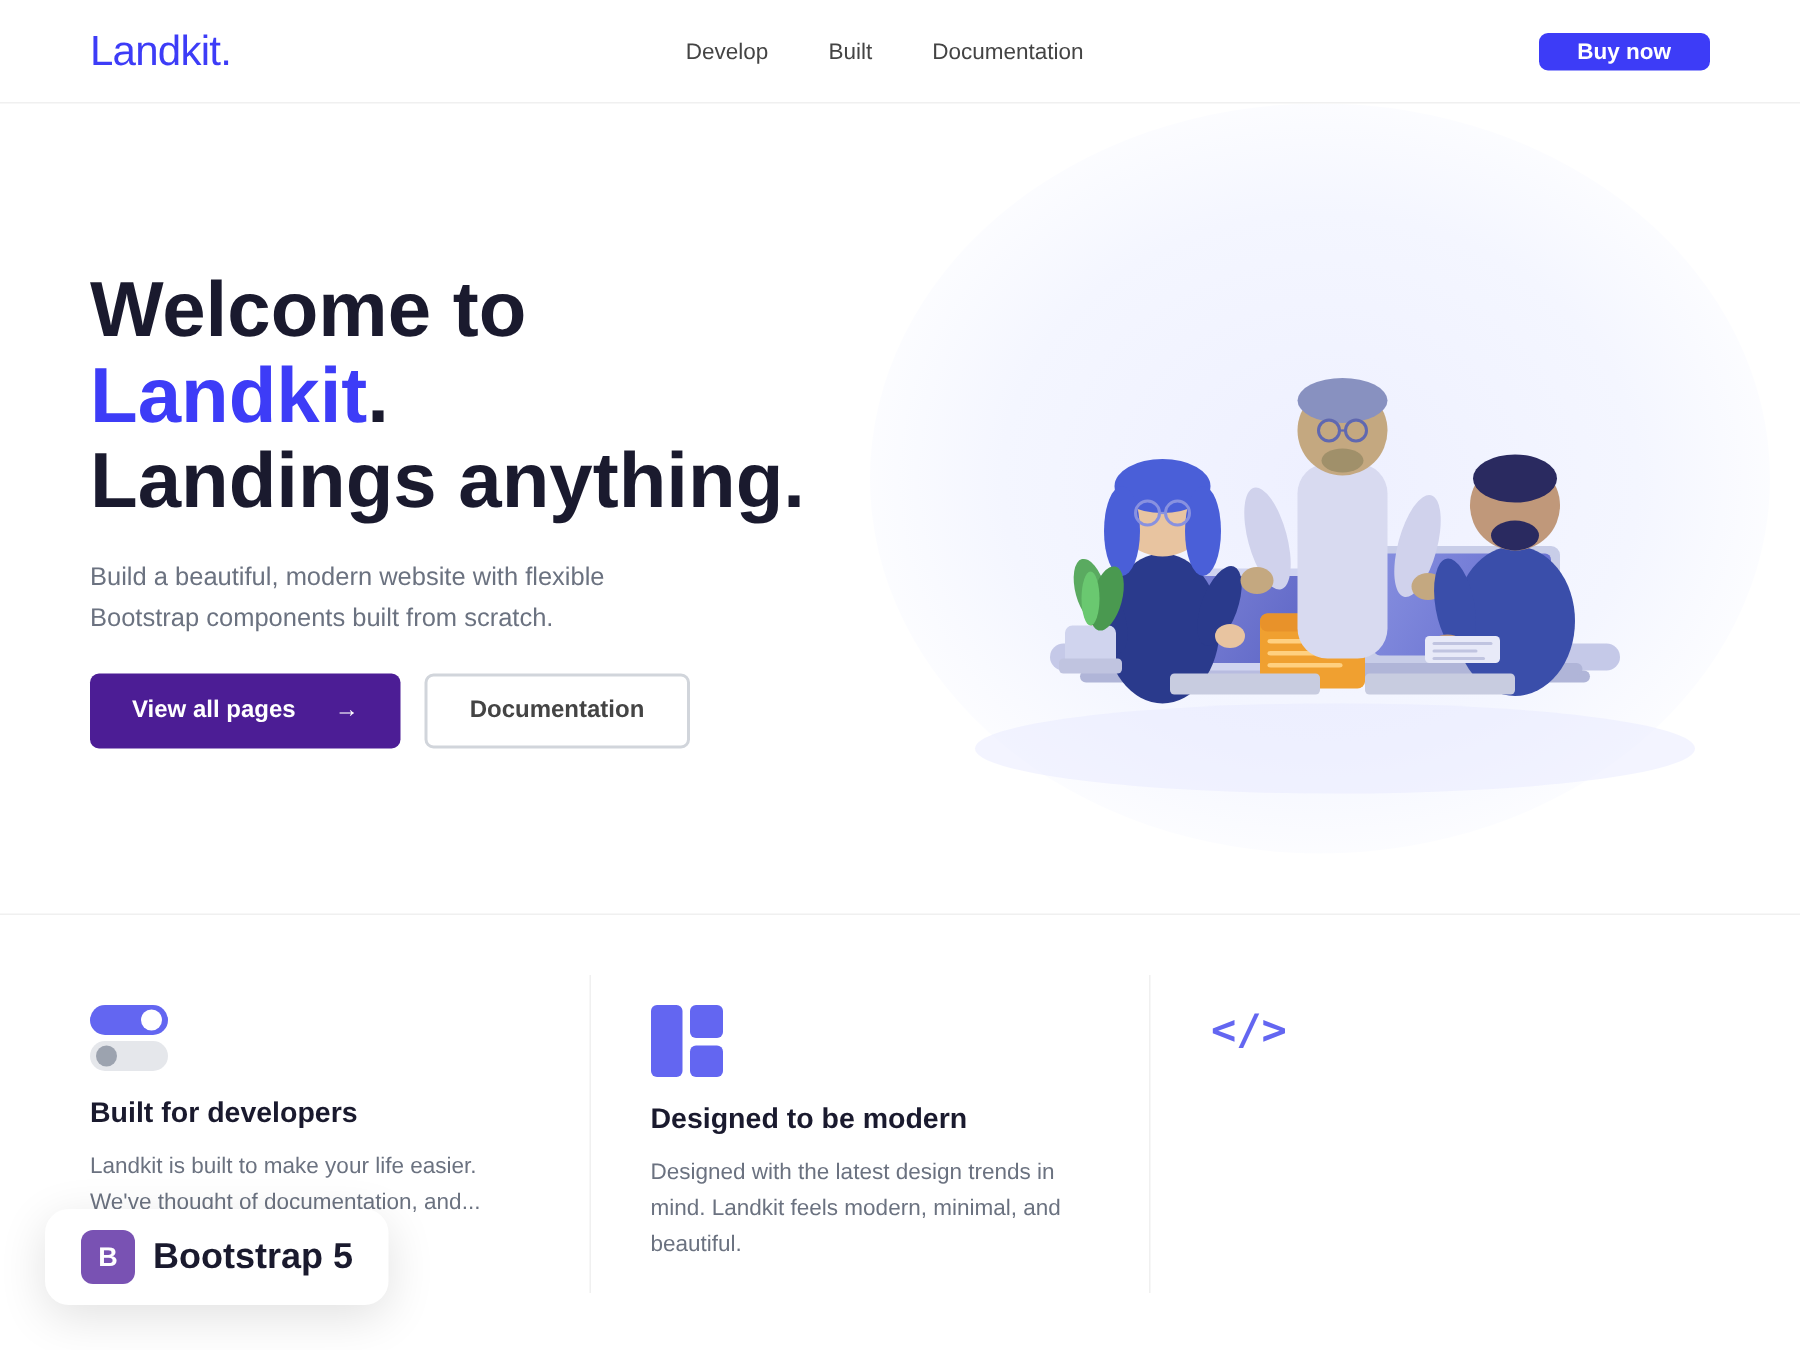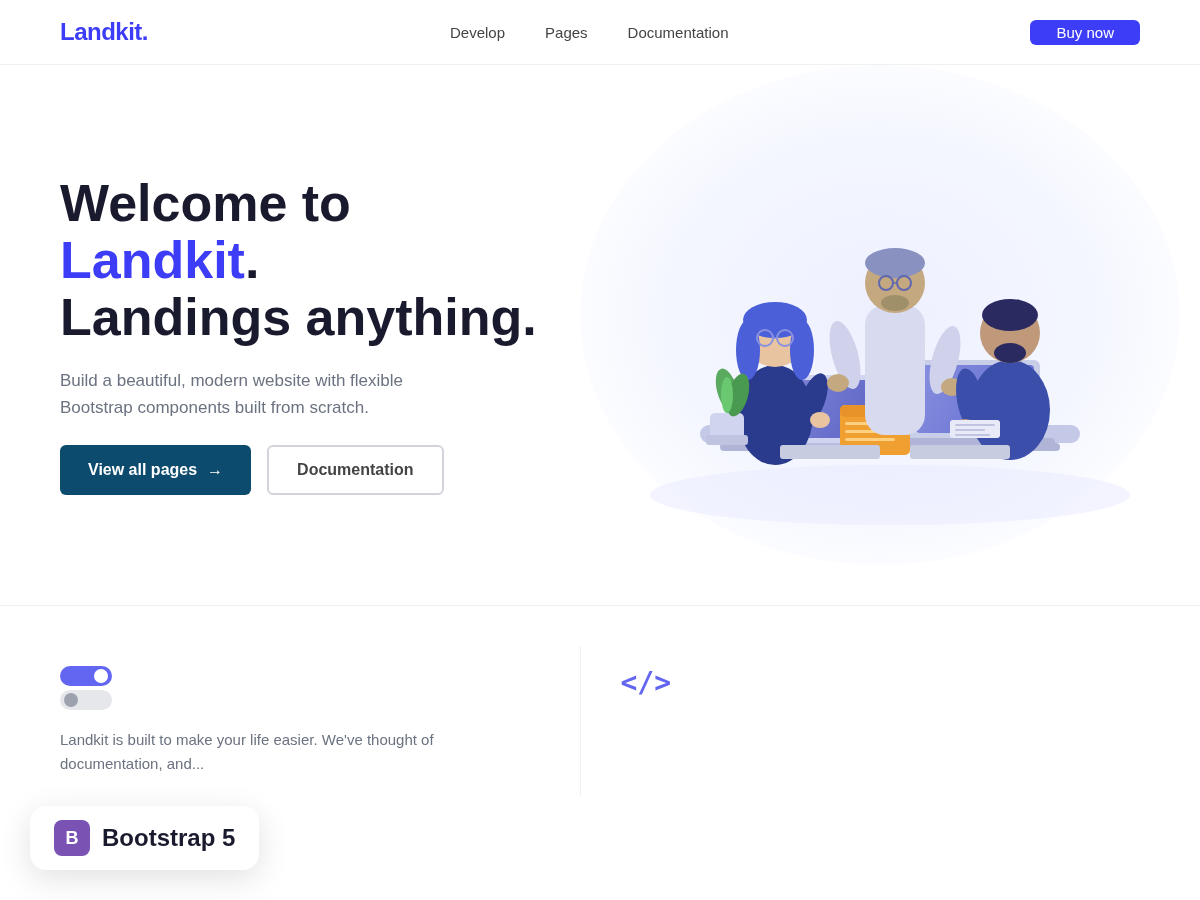--- a/index.html
+++ b/index.html
@@ -3,42 +3,42 @@
   <meta charset="utf-8">
   <style>
     * { margin: 0; padding: 0; box-sizing: border-box; }
     body { font-family: -apple-system, BlinkMacSystemFont, 'Segoe UI', sans-serif; background: #fff; color: #333; width: 1200px; min-height: 900px; overflow-x: hidden; }
 
     
     nav {
       display: flex; align-items: center; justify-content: space-between;
       padding: 18px 60px; border-bottom: 1px solid #f0f0f0;
     }
-    .nav-logo { font-size: 24px; font-weight: 700; color: #3d3cf7; letter-spacing: -0.5px; }
+    .nav-logo { font-size: 28px; font-weight: 400; color: #3d3cf7; letter-spacing: -0.5px; }
     .nav-links { display: flex; gap: 40px; }
     .nav-links a { text-decoration: none; color: #444; font-size: 15px; font-weight: 500; }
     .btn-buy {
       background: #3d3cf7; color: #fff; border: none; padding: 4px 26px;
-      border-radius: 6px; font-size: 15px; font-weight: 400; cursor: pointer;
+      border-radius: 6px; font-size: 15px; font-weight: 700; cursor: pointer;
     }
 
     
     .hero {
       display: flex; align-items: center; 
       padding: 60px 60px 60px 60px; min-height: 540px; position: relative; overflow: hidden;
     }
     .hero-left { max-width: 500px; flex-shrink: 0; }
     .hero-title { font-size: 52px; font-weight: 800; line-height: 1.1; color: #1a1a2e; margin-bottom: 20px; }
     .hero-title .accent { color: #3d3cf7; }
     .hero-subtitle { font-size: 17px; color: #6b7280; line-height: 1.6; margin-bottom: 24px; max-width: 420px; }
     .hero-buttons { display: flex; gap: 16px; align-items: center; }
     .btn-primary {
-      background: #0c4a6e; color: #fff; border: none; padding: 16px 28px;
+      background: #4c1d95; color: #fff; border: none; padding: 16px 28px;
       border-radius: 6px; font-size: 16px; font-weight: 600; cursor: pointer;
-      display: flex; align-items: center; gap: 10px;
+      display: flex; align-items: center; gap: 26px;
     }
     .btn-secondary {
       background: #fff; color: #444; border: 2px solid #d1d5db; padding: 14px 28px;
       border-radius: 6px; font-size: 16px; font-weight: 600; cursor: pointer;
     }
 
     
     .hero-right {
       flex: 1; display: flex; justify-content: flex-end; align-items: center;
       position: relative; min-height: 420px;
@@ -114,21 +114,21 @@
       display: flex; align-items: center;
     }
   </style>
 </head>
 <body>
 
 <nav>
   <div class="nav-logo">Landkit.</div>
   <div class="nav-links">
     <a href="#">Develop</a>
-    <a href="#">Pages</a>
+    <a href="#">Built</a>
     <a href="#">Documentation</a>
   </div>
   <button class="btn-buy">Buy now</button>
 </nav>
 
 <section class="hero">
   <div class="hero-left">
     <h1 class="hero-title">
       <span>Welcome to </span><span class="accent">Landkit</span><span>.</span><br>
       <span>Landings anything.</span>
@@ -253,23 +253,35 @@
 
 <section class="features">
 
   <div class="feature-item">
     <div class="feature-icon">
       <div class="icon-toggle-wrapper">
         <div class="icon-toggle-row1"></div>
         <div class="icon-toggle-row2"></div>
       </div>
     </div>
+    <h3 class="feature-title">Built for developers</h3>
     <p class="feature-desc">Landkit is built to make your life easier. We've thought of documentation, and...</p>
   </div>
 
+  <div class="feature-item">
+    <div class="feature-icon">
+      <div class="icon-layout">
+        <div class="icon-layout-block"></div>
+        <div class="icon-layout-block"></div>
+        <div class="icon-layout-block"></div>
+      </div>
+    </div>
+    <h3 class="feature-title">Designed to be modern</h3>
+    <p class="feature-desc">Designed with the latest design trends in mind. Landkit feels modern, minimal, and beautiful.</p>
+  </div>
 
   <div class="feature-item" style="border-right:none; margin-right:0;">
     <div class="feature-icon">
       <div class="icon-code">&lt;/&gt;</div>
     </div>
   </div>
 
 </section>
 
 <div class="bootstrap-badge">

